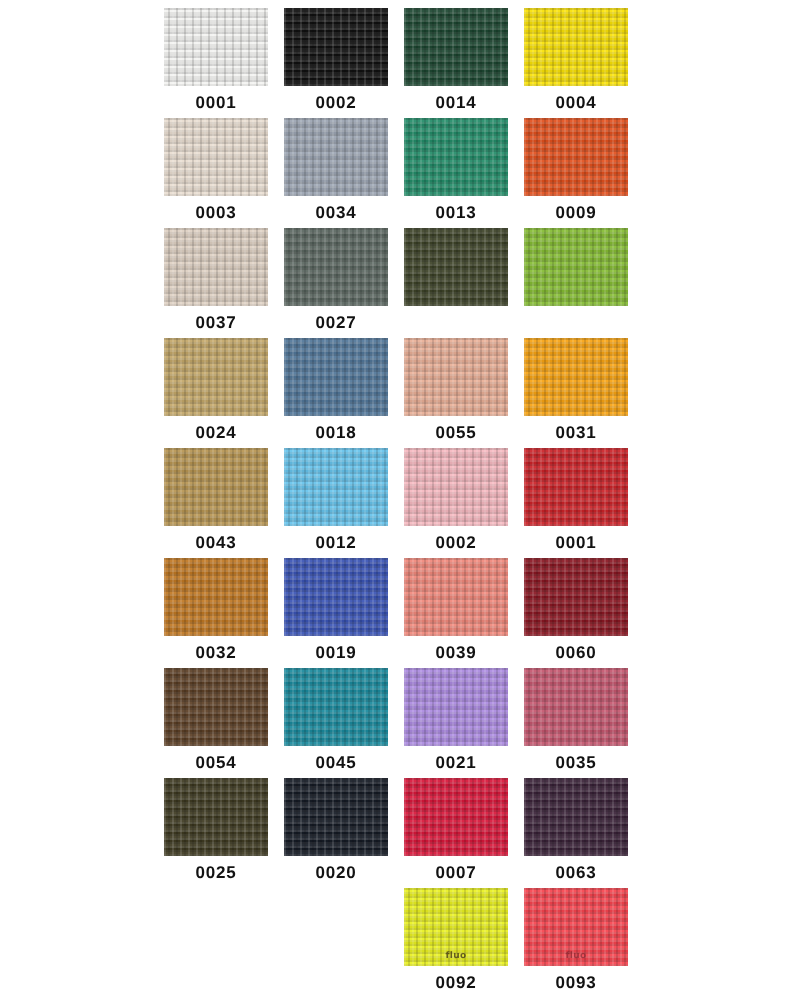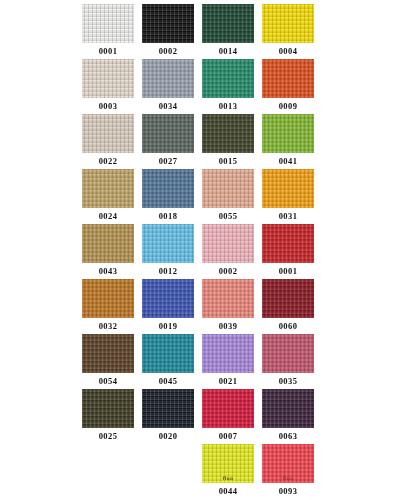--- a/index.html
+++ b/index.html
@@ -95,21 +95,21 @@
   }
 
   .swatch-label {
     position: absolute;
     left: 0;
     top: 39px;
     width: 52px;
     height: 16px;
     line-height: 16px;
     text-align: center;
-    font-family: Liberation Serif, serif;
+    font-family: Liberation Sans, sans-serif;
     font-size: 8.5px;
     font-weight: bold;
     color: #121212;
     letter-spacing: 0.4px;
     white-space: nowrap;
   }
 
   .fluo-tag {
     position: absolute;
     left: 0;
@@ -160,33 +160,31 @@
       <div class="swatch-cell">
         <div class="chip" style="background-color: rgb(34, 140, 104);"></div>
         <div class="swatch-label">0013</div>
       </div>
       <div class="swatch-cell">
         <div class="chip" style="background-color: rgb(226, 80, 29);"></div>
         <div class="swatch-label">0009</div>
       </div>
       <div class="swatch-cell">
         <div class="chip" style="background-color: rgb(222, 208, 194);"></div>
-        <div class="swatch-label">0022</div>
+        <div class="swatch-label">0037</div>
       </div>
       <div class="swatch-cell">
         <div class="chip" style="background-color: rgb(90, 102, 96);"></div>
         <div class="swatch-label">0027</div>
       </div>
       <div class="swatch-cell">
         <div class="chip" style="background-color: rgb(61, 67, 40);"></div>
-        <div class="swatch-label">0015</div>
       </div>
       <div class="swatch-cell">
         <div class="chip" style="background-color: rgb(132, 187, 51);"></div>
-        <div class="swatch-label">0041</div>
       </div>
       <div class="swatch-cell">
         <div class="chip" style="background-color: rgb(195, 167, 104);"></div>
         <div class="swatch-label">0024</div>
       </div>
       <div class="swatch-cell">
         <div class="chip" style="background-color: rgb(81, 118, 153);"></div>
         <div class="swatch-label">0018</div>
       </div>
       <div class="swatch-cell">
@@ -260,21 +258,21 @@
       <div class="swatch-cell">
         <div class="chip" style="background-color: rgb(58, 34, 56);"></div>
         <div class="swatch-label">0063</div>
       </div>
       <div class="swatch-cell empty"></div>
       <div class="swatch-cell empty"></div>
       <div class="swatch-cell">
         <div class="chip" style="background-color: rgb(232, 240, 32);">
           <span class="fluo-tag">fluo</span>
         </div>
-        <div class="swatch-label">0044</div>
+        <div class="swatch-label">0092</div>
       </div>
       <div class="swatch-cell">
         <div class="chip" style="background-color: rgb(246, 68, 79);">
           <span class="fluo-tag on-red">fluo</span>
         </div>
         <div class="swatch-label">0093</div>
       </div>
     </div>
 </div>
 

